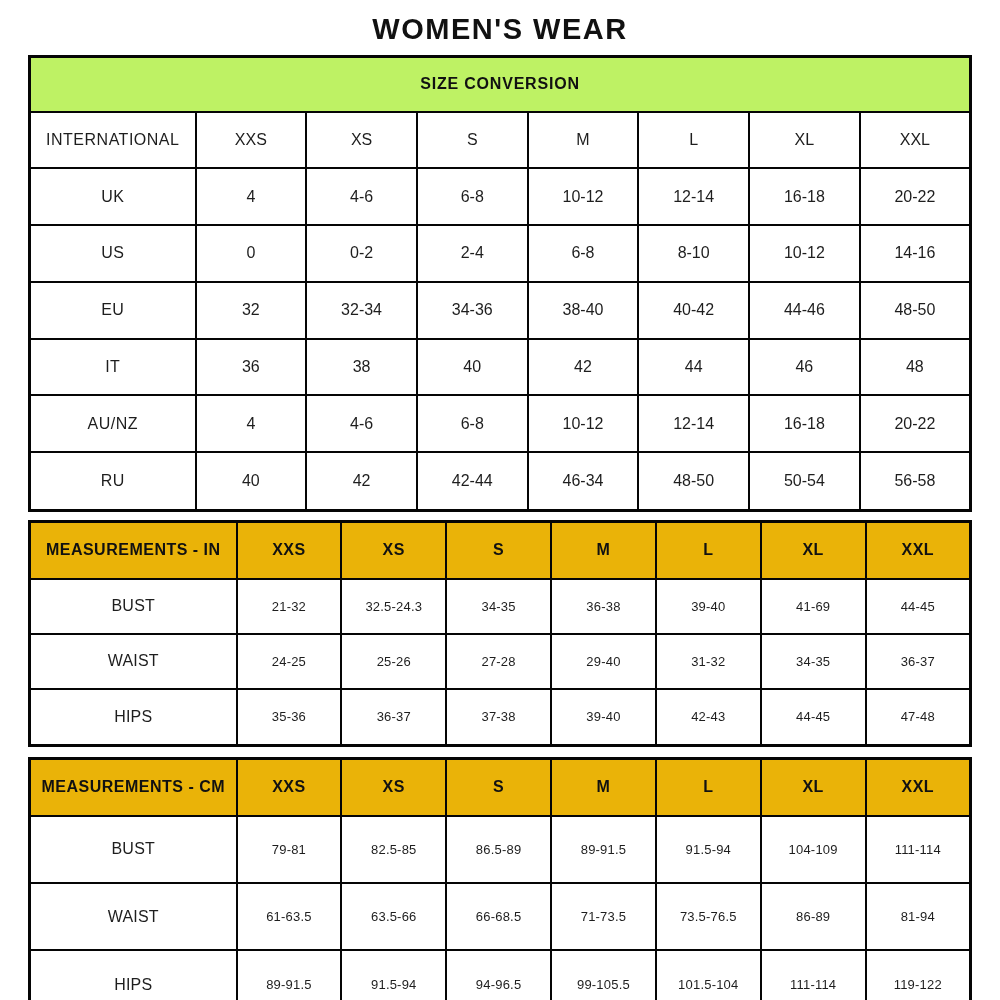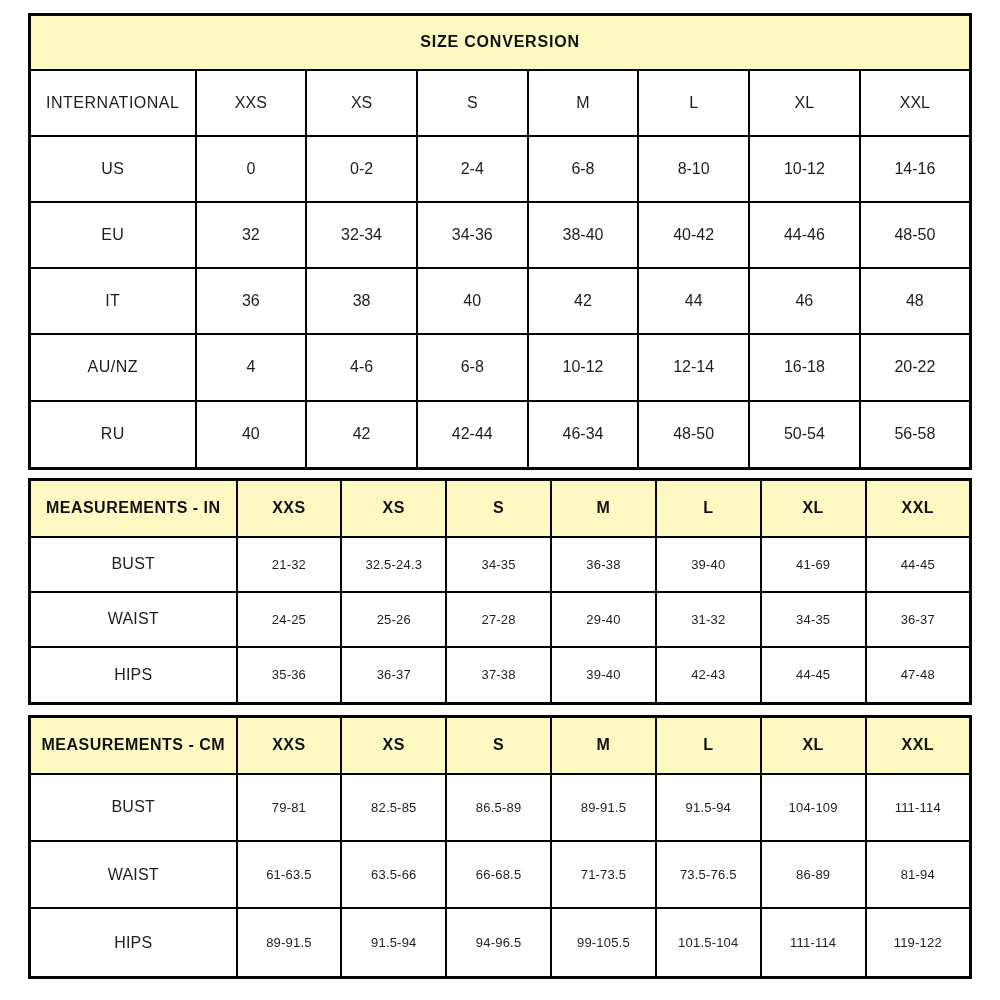--- a/index.html
+++ b/index.html
@@ -36,66 +36,77 @@
     text-align: center;
     vertical-align: middle;
     font-size: 16px;
     padding: 0 2px;
     overflow: hidden;
   }
   
   table.conv { height: 457px; margin-bottom: 8px; }
   .conv .band-row { height: 55px; }
   .band {
-    background: #fef9c3;
+    background: #bef264;
     font-weight: bold;
     font-size: 16px;
     letter-spacing: 0.8px;
     color: #111111;
   }
   
   table.meas { height: 227px; }
   table.meas-in { margin-bottom: 10px; }
   table.meas-cm { height: 264px; }
   .meas .hdr-row { height: 57px; }
   .meas .hdr-row td {
-    background: #fef9c3;
+    background: #eab308;
     font-weight: bold;
     font-size: 16px;
     letter-spacing: 0.5px;
     color: #111111;
   }
   .meas .data-row td { font-size: 13px; letter-spacing: 0.2px; }
   .meas .data-row td.lbl { font-size: 16px; }
   .lbl { letter-spacing: 0.5px; }
 </style>
 </head>
 <body>
 
 <div class="page">
 
+  <h1 class="title">WOMEN'S WEAR</h1>
 
   <table class="tbl conv">
     <colgroup>
         <col style="width:166px">
         <col span="7">
       </colgroup>
     <tbody>
     <tr class="band-row">
       <td colspan="8" class="band">SIZE CONVERSION</td>
     </tr>
     <tr>
       <td class="lbl">INTERNATIONAL</td>
       <td>XXS</td>
       <td>XS</td>
       <td>S</td>
       <td>M</td>
       <td>L</td>
       <td>XL</td>
       <td>XXL</td>
+    </tr>
+    <tr>
+      <td class="lbl">UK</td>
+      <td>4</td>
+      <td>4-6</td>
+      <td>6-8</td>
+      <td>10-12</td>
+      <td>12-14</td>
+      <td>16-18</td>
+      <td>20-22</td>
     </tr>
     <tr>
       <td class="lbl">US</td>
       <td>0</td>
       <td>0-2</td>
       <td>2-4</td>
       <td>6-8</td>
       <td>8-10</td>
       <td>10-12</td>
       <td>14-16</td>

